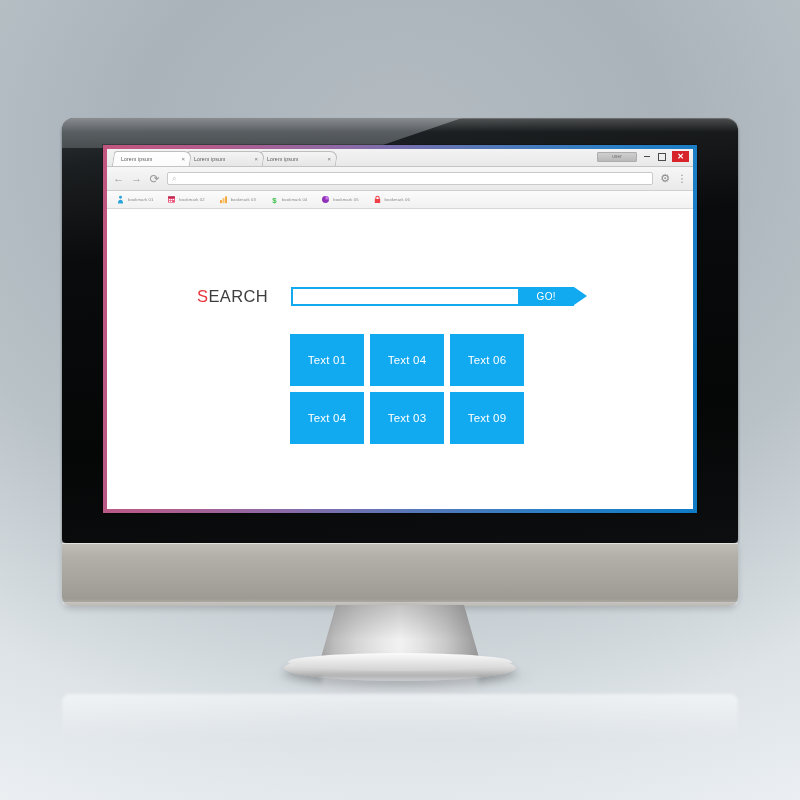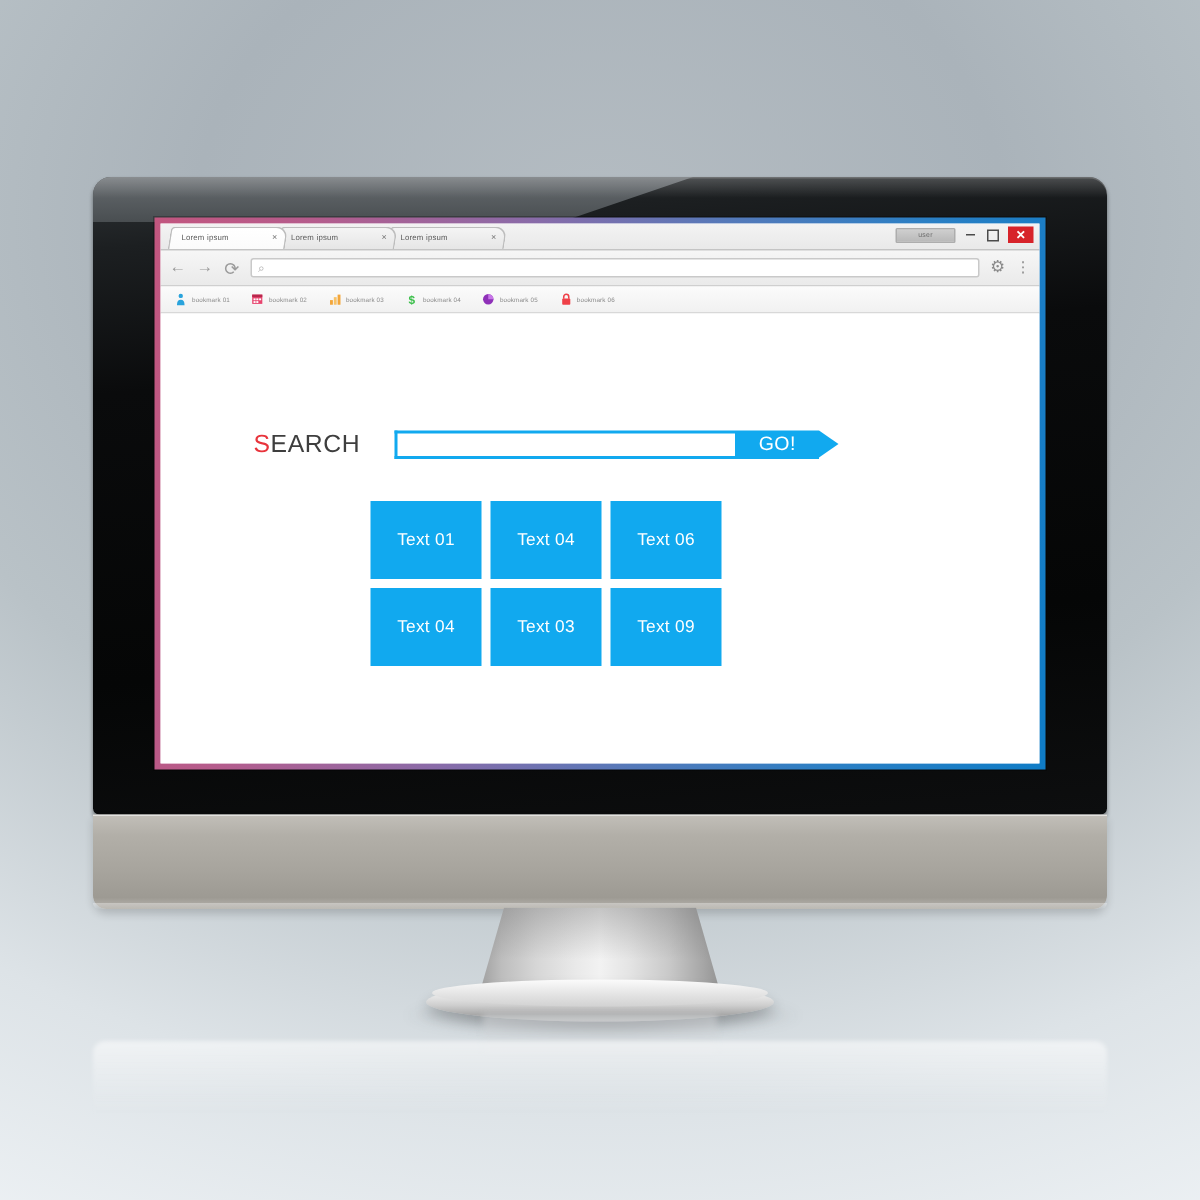--- a/index.html
+++ b/index.html
@@ -233,20 +233,21 @@
   }
   .bm { display: flex; align-items: center; gap: 3px; cursor: pointer; }
   .bm-label { font-size: 4.2px; color: #8b8b8b; letter-spacing: 0.1px; white-space: nowrap; }
   .bm-ico { width: 9px; height: 9px; display: block; }
 
   
   .page {
     flex: 1;
     background: #fff;
     position: relative;
+    margin-left: 28px;
   }
 
   .search-row {
     position: absolute;
     left: 62px;
     top: 78px;
     display: flex;
     align-items: center;
     gap: 23px;
   }
@@ -269,41 +270,42 @@
     padding: 0 5px;
     box-sizing: border-box;
     font-family: "Liberation Sans", sans-serif;
   }
   .go-btn {
     position: relative;
     width: 56px;
     background: #11a9ef;
     border: none;
     color: #fff;
-    font-size: 13px;
+    font-size: 10px;
     letter-spacing: 0.3px;
     display: flex;
+    align-items: center;
     justify-content: center;
     padding-right: 6px;
     cursor: pointer;
     font-family: "Liberation Sans", sans-serif;
   }
   .go-arrow {
     position: absolute;
     right: -13px;
     top: 0;
     width: 0; height: 0;
     border-top: 9.5px solid transparent;
     border-bottom: 9.5px solid transparent;
     border-left: 13px solid #11a9ef;
   }
 
   .tiles {
     position: absolute;
-    left: 140px;
+    left: 155px;
     top: 125px;
     display: grid;
     grid-template-columns: repeat(3, 74px);
     grid-template-rows: repeat(2, 52px);
     gap: 6px 6px;
   }
   .tile {
     background: #11a9ef;
     color: #fff;
     display: flex;

